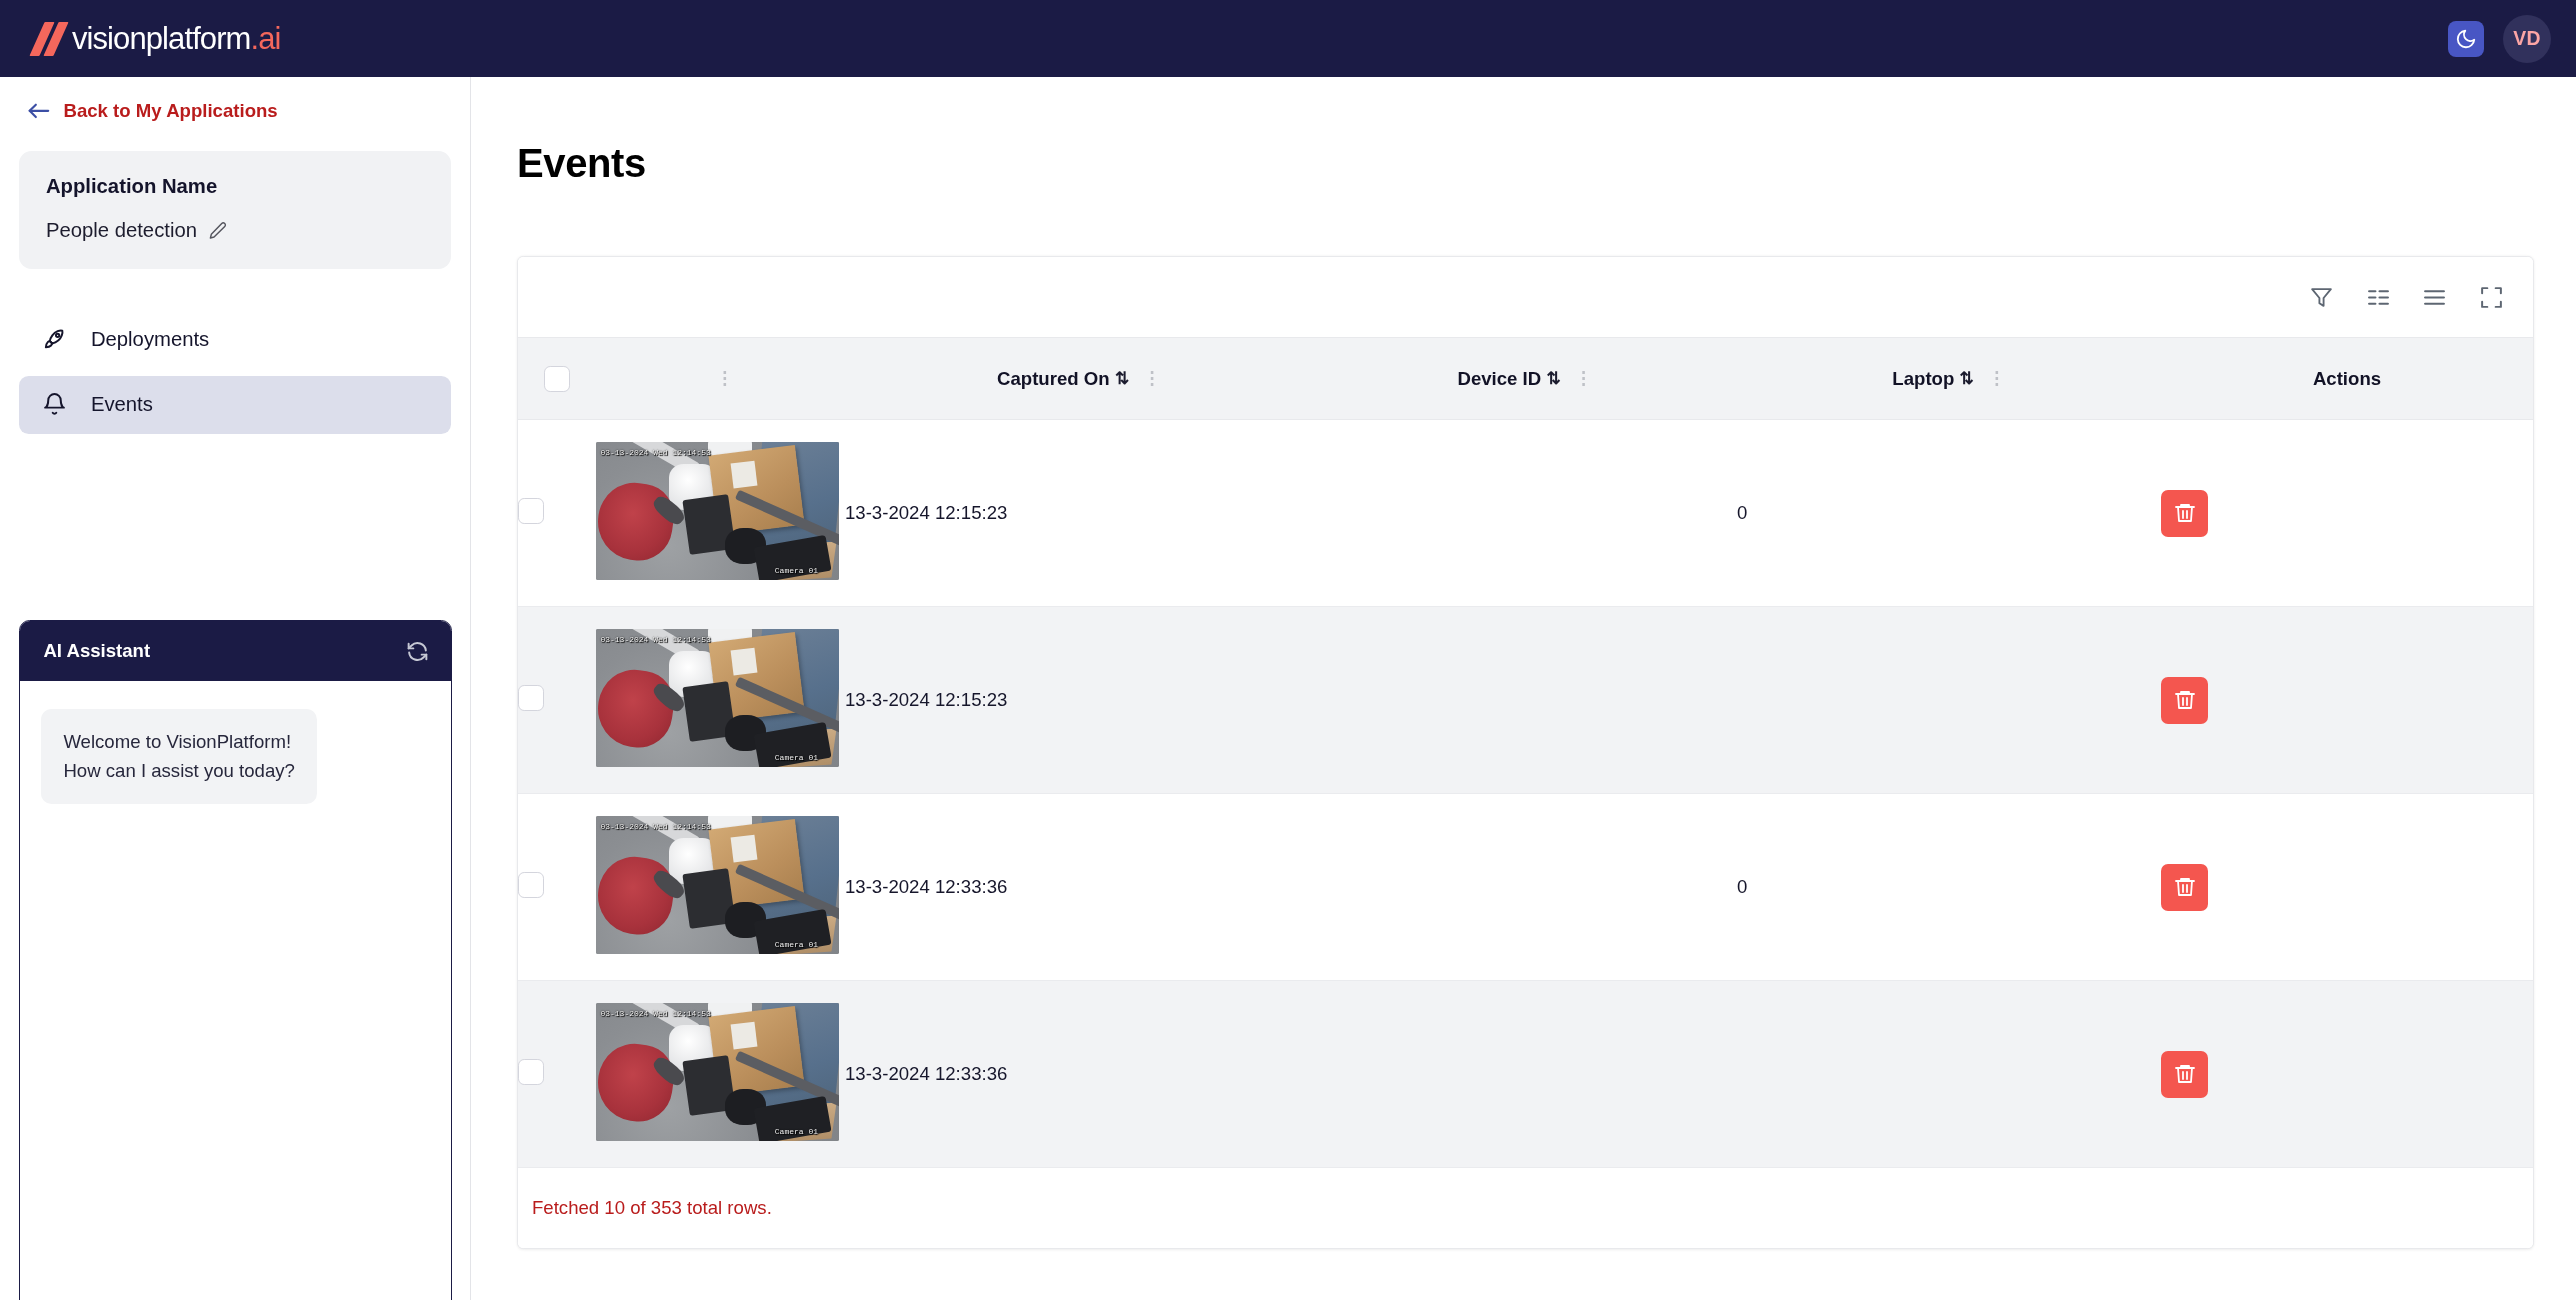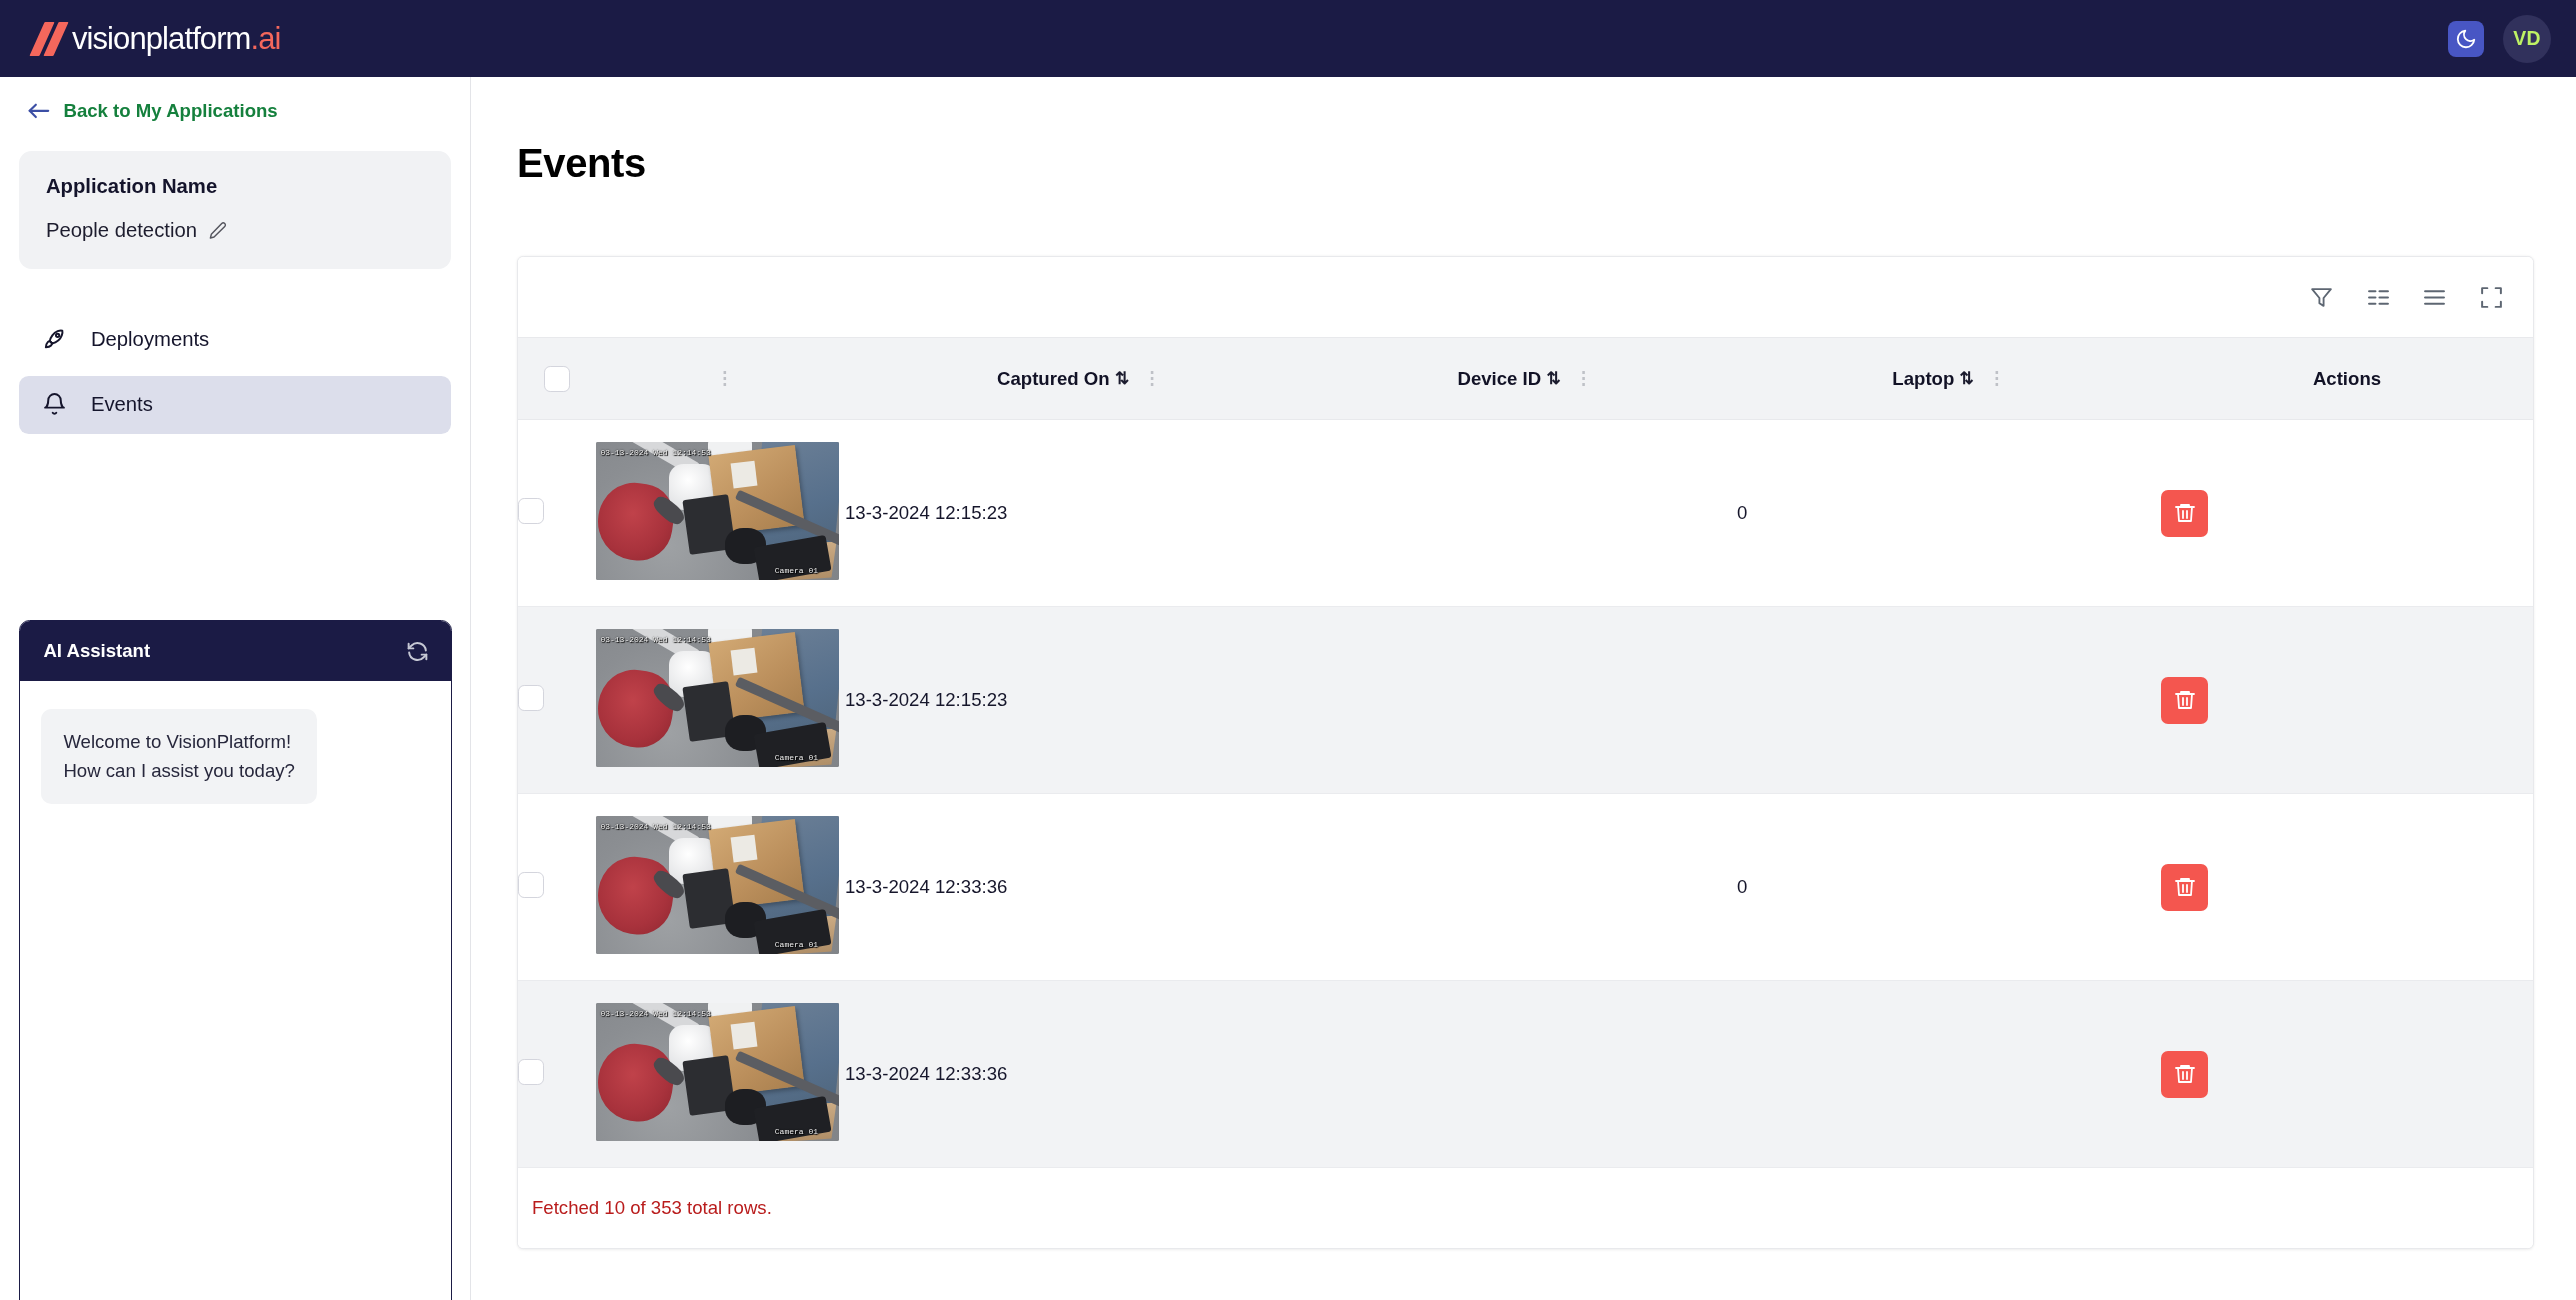--- a/index.html
+++ b/index.html
@@ -50,41 +50,41 @@
     width: 36px; height: 36px;
     background: #4856c4;
     border-radius: 8px;
     display: flex; align-items: center; justify-content: center;
     cursor: pointer;
   }
   .avatar {
     width: 48px; height: 48px;
     border-radius: 50%;
     background: #31315c;
-    color: #bef264;
+    color: #fca5a5;
     display: flex; align-items: center; justify-content: center;
     font-size: 19.4px; font-weight: bold;
     letter-spacing: 0.4px;
     cursor: pointer;
   }
 
   
   .sidebar {
     position: absolute;
     top: 77px; left: 0;
     width: 471px;
     height: 1224px;
     background: #ffffff;
     border-right: 0.9px solid #e3e4e8;
     padding: 0;
   }
   .back-link {
     display: flex; align-items: center; gap: 14px;
     padding: 23px 0 0 26.5px;
-    color: #15803d;
+    color: #b91c1c;
     font-size: 18.6px;
     font-weight: bold;
     cursor: pointer;
   }
   .back-arrow { width: 23px; height: 17.7px; position: relative; display:block; }
 
   .appcard {
     margin: 29px 19.4px 0 19.4px;
     background: #f1f2f4;
     border-radius: 12.4px;

